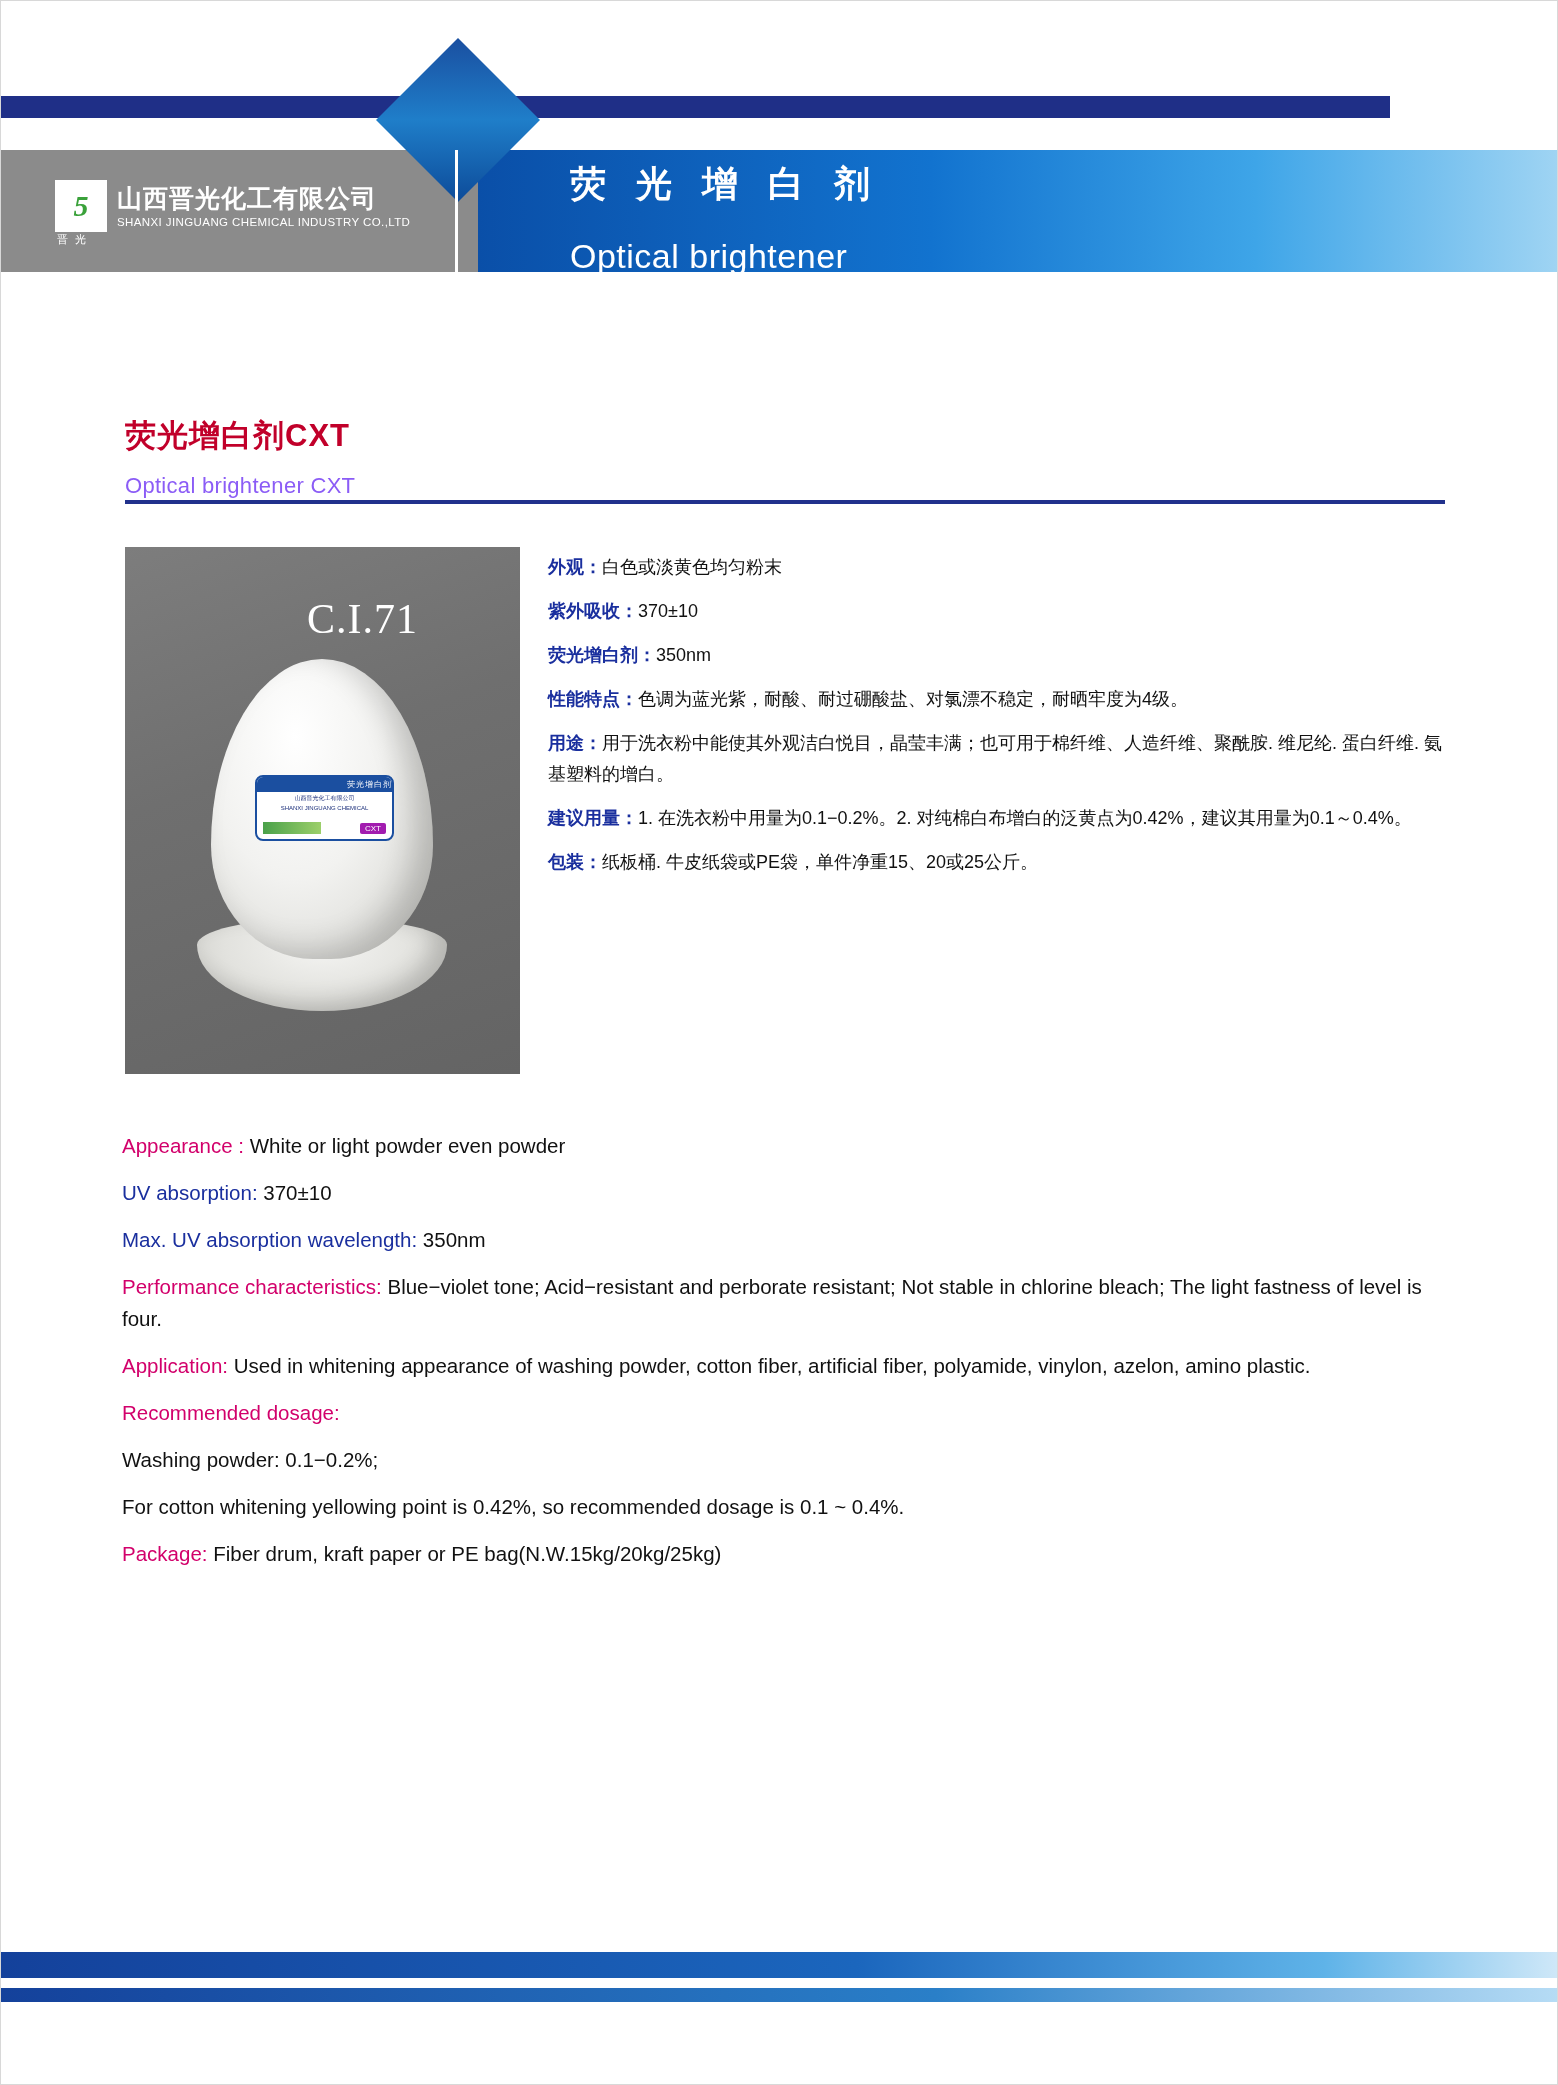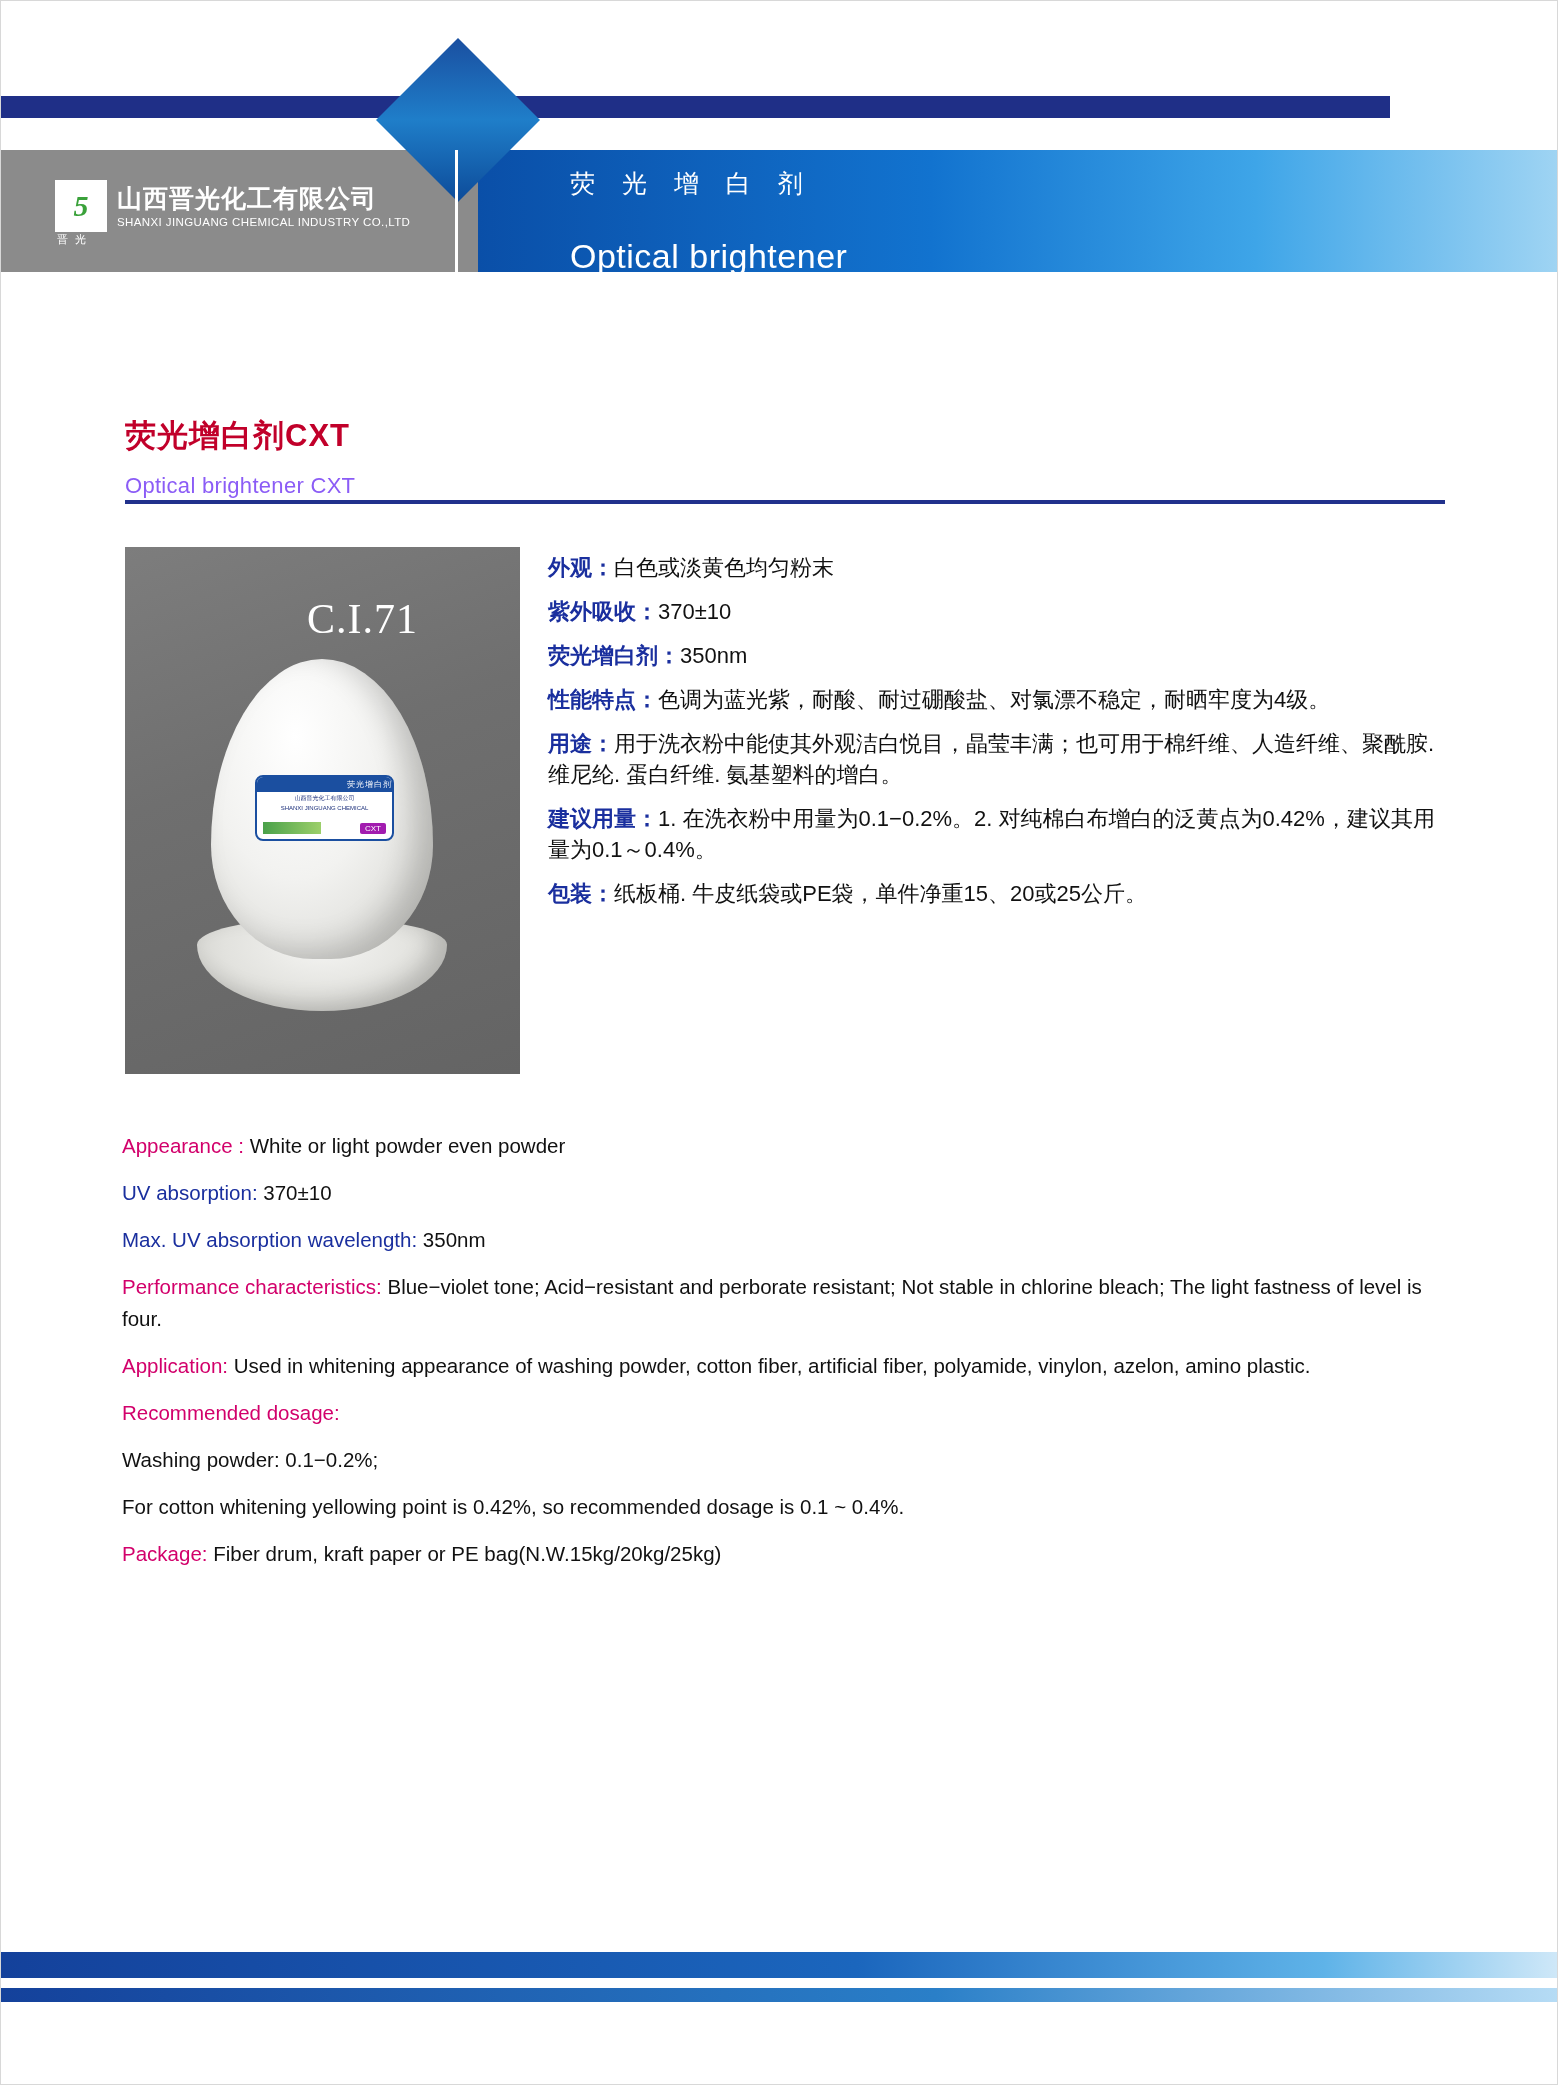--- a/index.html
+++ b/index.html
@@ -45,24 +45,24 @@
   }
   .header-diamond {
     position: absolute;
     left: 400px; top: 62px;
     width: 116px; height: 116px;
     background: linear-gradient(135deg, #1a4fa0 0%, #1f7ec9 50%, #0d4b99 100%);
     transform: rotate(45deg);
   }
   .header-title-cn {
     position: absolute;
-    left: 570px; top: 167px;
-    color: #ffffff;
-    font-size: 25px;
-    font-weight: normal;
+    left: 570px; top: 160px;
+    color: #ffffff;
+    font-size: 36px;
+    font-weight: bold;
     letter-spacing: 10px;
   }
   .header-title-en {
     position: absolute;
     left: 570px; top: 205px;
     color: #ffffff;
     font-size: 34px;
     font-weight: normal;
     letter-spacing: 0.5px;
     margin-top: 32px;
@@ -220,21 +220,21 @@
   }
 
   
   .spec-cn {
     position: absolute;
     left: 548px; top: 552px;
     width: 900px;
   }
   .spec-cn .row {
     margin-bottom: 13px;
-    font-size: 22px;
+    font-size: 18px;
     line-height: 31px;
     color: #111111;
   }
   .spec-cn .k {
     color: #1a2f9e;
     font-weight: bold;
   }
   .spec-cn .v {
     color: #111111;
   }

